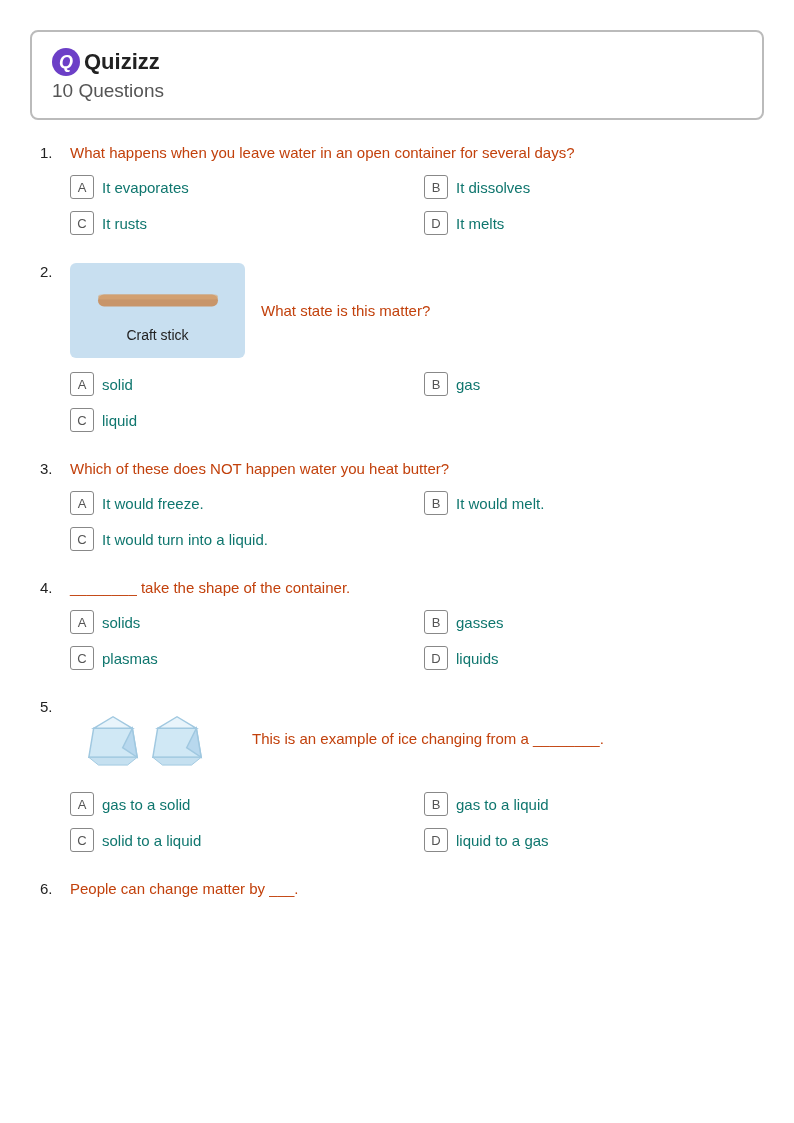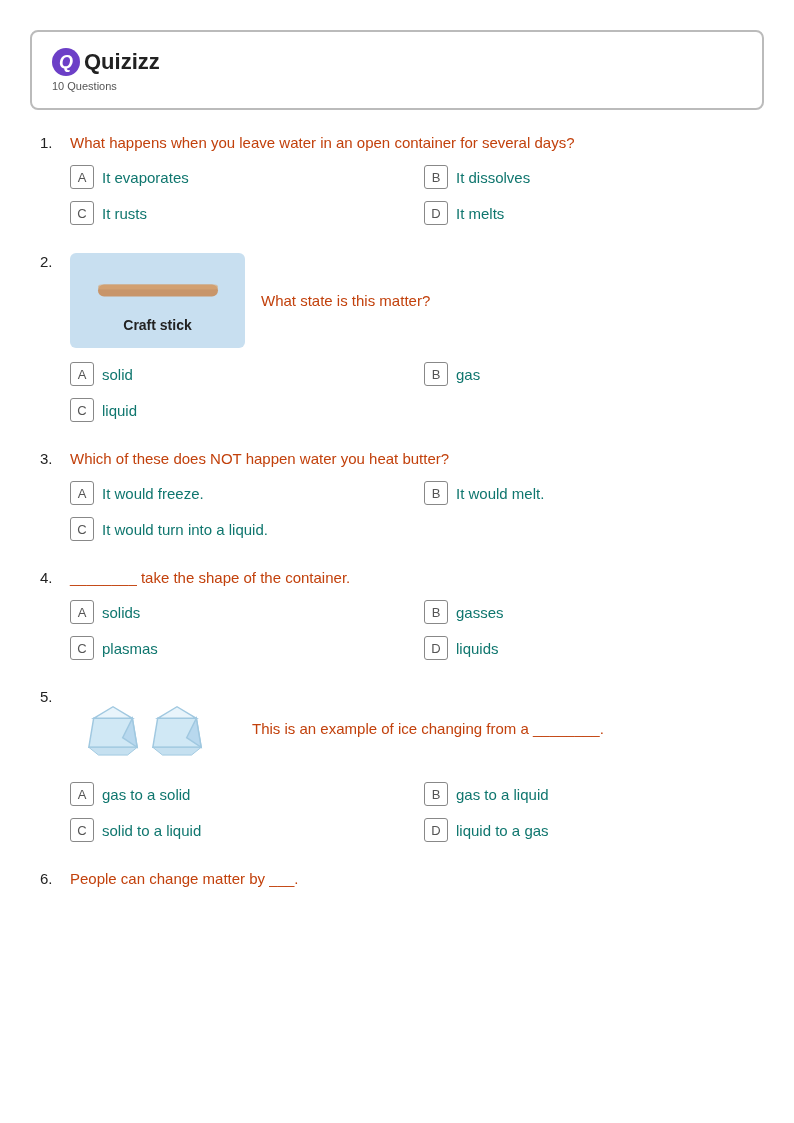--- a/index.html
+++ b/index.html
@@ -57,21 +57,21 @@
     }
 
     .quiz-title {
       font-size: 14px;
       font-weight: bold;
       color: #222;
       margin-top: 12px;
     }
 
     .quiz-subtitle {
-      font-size: 11px;
+      font-size: 19px;
       color: #555;
     }
 
     .form-fields {
       display: flex;
       flex-direction: column;
       gap: 8px;
       min-width: 300px;
     }
 
@@ -147,21 +147,21 @@
       flex-shrink: 0;
     }
 
     .craft-stick-svg {
       width: 130px;
       height: 45px;
     }
 
     .image-caption {
       font-size: 14px;
-      font-weight: bold;
+      font-weight: normal;
       color: #222;
       margin-top: 4px;
     }
 
     .ice-image-box {
       width: 150px;
       height: 80px;
       display: flex;
       align-items: center;
       justify-content: center;

